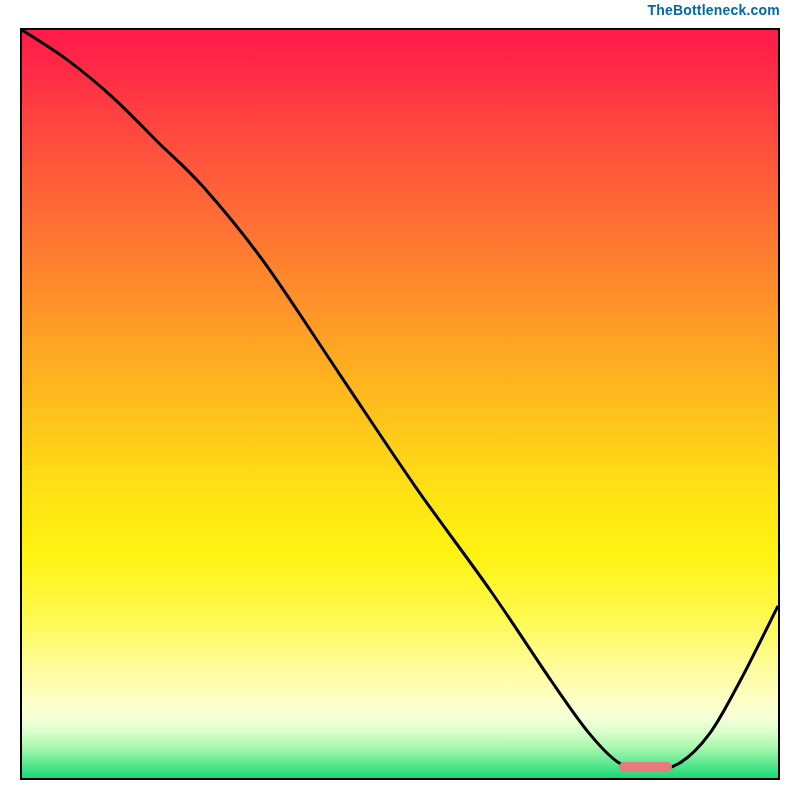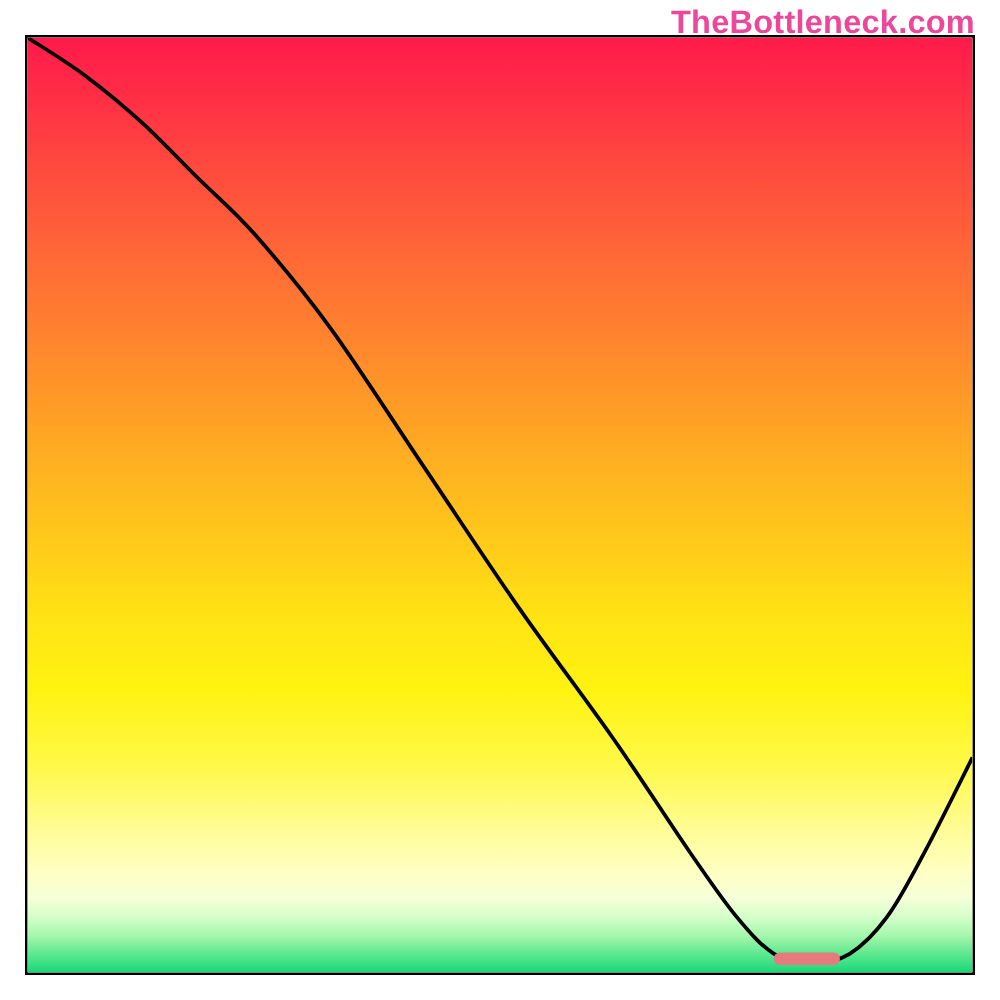--- a/index.html
+++ b/index.html
@@ -13,23 +13,23 @@
   }
   .chart-wrap {
     position: relative;
     width: 800px;
     height: 800px;
   }
   .attribution {
     position: absolute;
     top: 2px;
     right: 20px;
-    font-size: 26px;
+    font-size: 14px;
     font-weight: 600;
-    color: #ec4899;
+    color: #0369a1;
     letter-spacing: 0.2px;
     z-index: 10;
   }
   .plot-area {
     position: absolute;
     left: 20px;
     top: 28px;
     width: 760px;
     height: 752px;   
     border: 2px solid #000;

